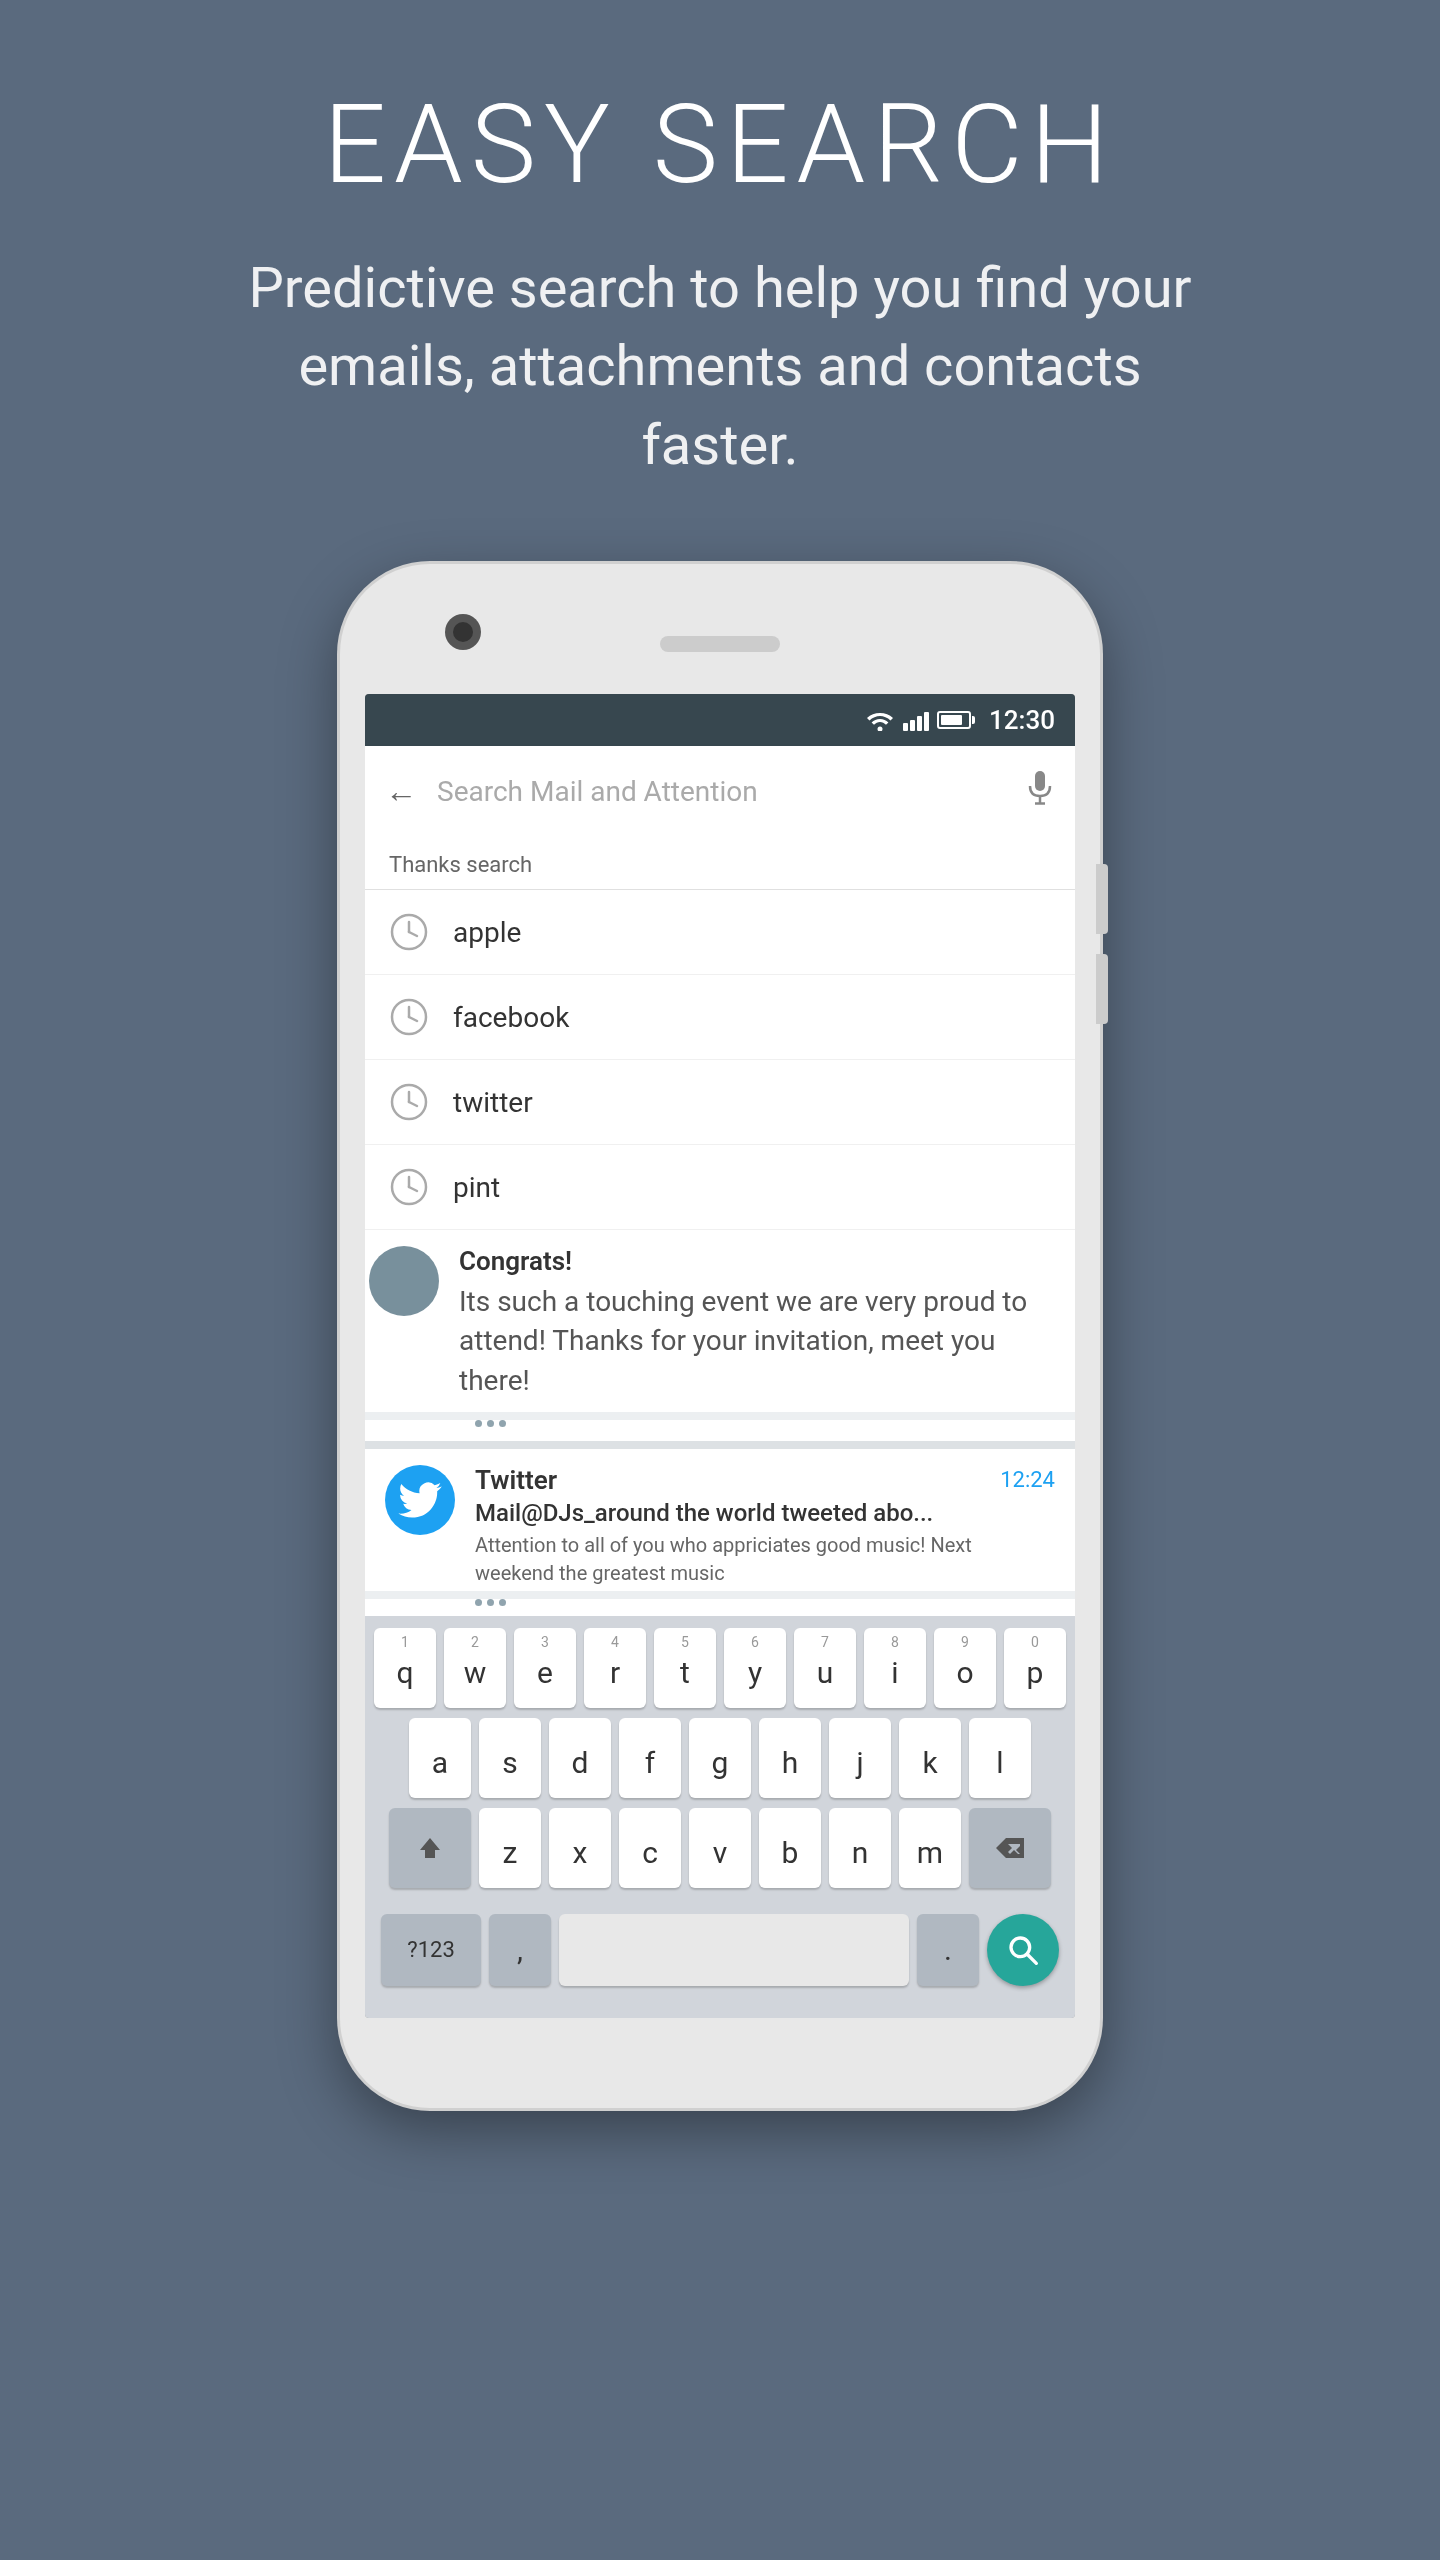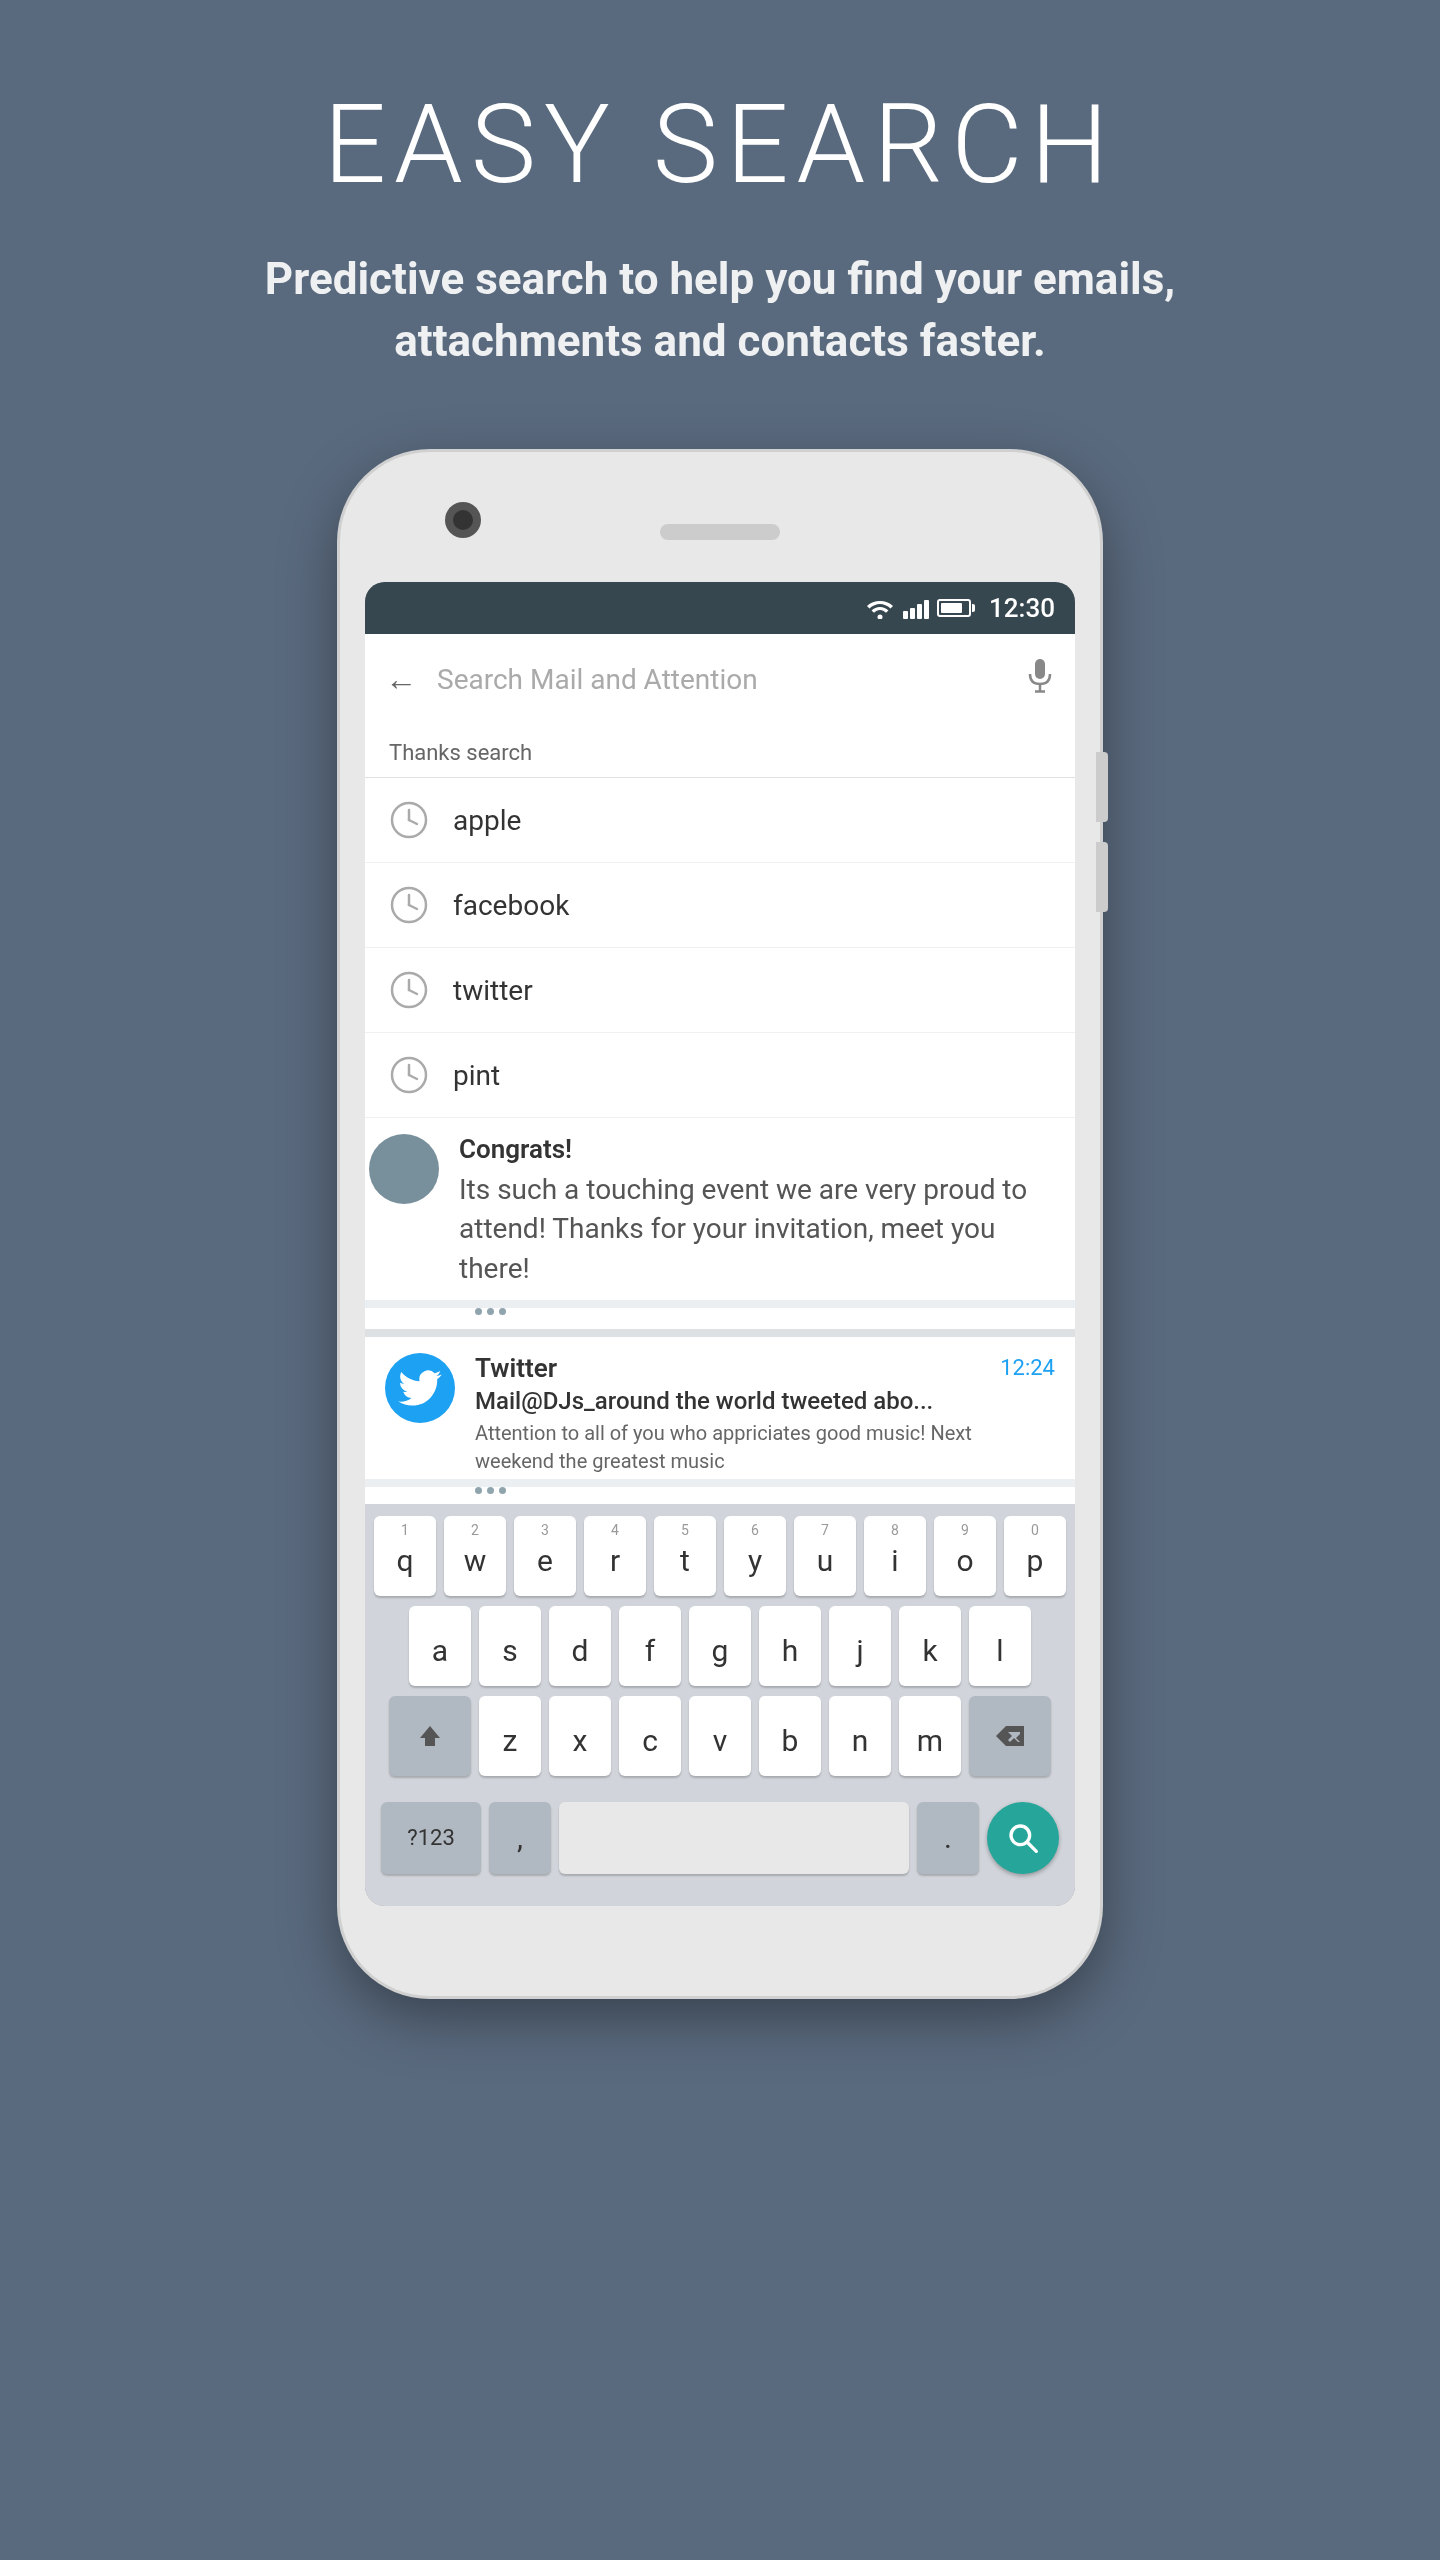--- a/index.html
+++ b/index.html
@@ -25,22 +25,22 @@
 
     .main-title {
       font-size: 110px;
       font-weight: 300;
       letter-spacing: 8px;
       color: white;
       margin-bottom: 40px;
     }
 
     .subtitle {
-      font-size: 44px;
-      font-weight: 700;
+      font-size: 56px;
+      font-weight: 400;
       color: rgba(255,255,255,0.9);
       line-height: 1.4;
       max-width: 1000px;
     }
 
     
     .phone-container {
       position: relative;
       width: 760px;
       margin-top: 20px;
@@ -87,21 +87,21 @@
     .speaker {
       width: 120px;
       height: 16px;
       background: #ccc;
       border-radius: 8px;
     }
 
     
     .phone-screen {
       background: #a3a3a3;
-      border-radius: 20px;
+      border-radius: 4px;
       overflow: hidden;
       width: 100%;
     }
 
     
     .status-bar {
       background: #37474f;
       color: white;
       display: flex;
       justify-content: flex-end;

